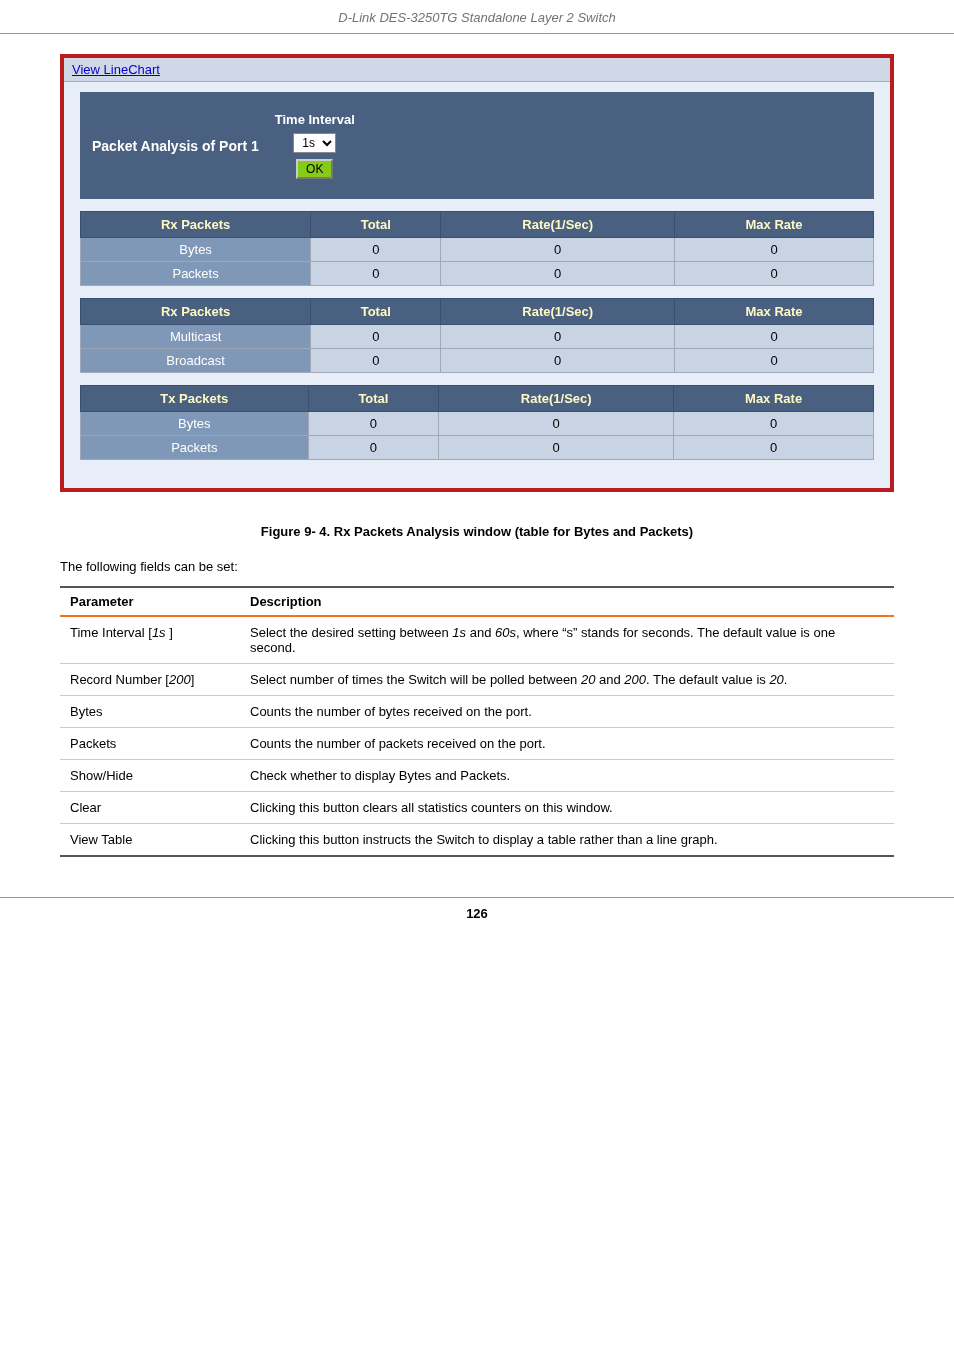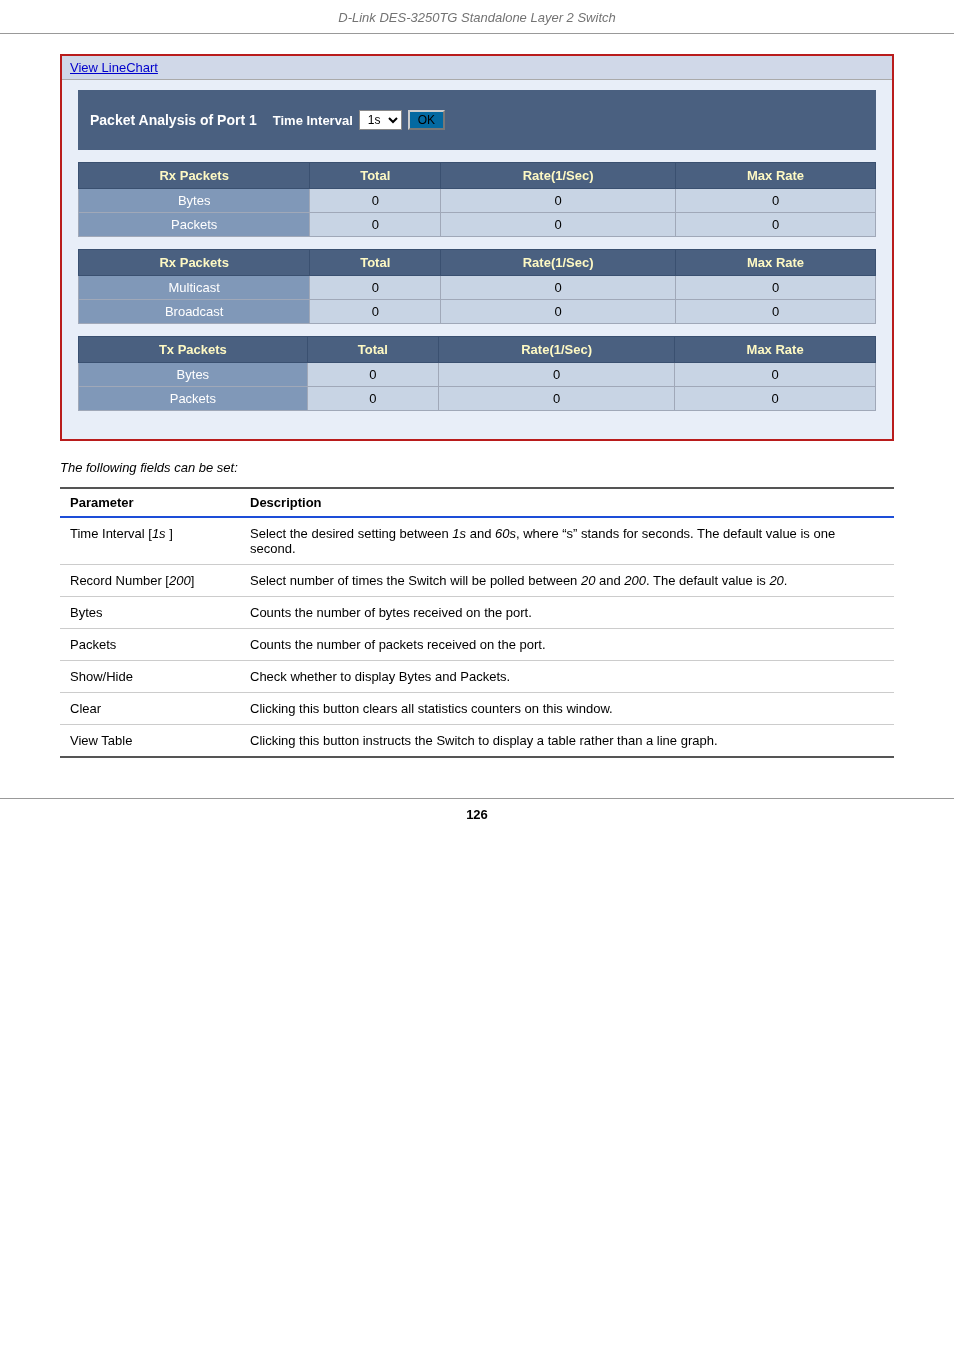--- a/index.html
+++ b/index.html
@@ -22,22 +22,22 @@
       color: #737373;
     }
 
     
     .content {
       padding: 20px 60px;
     }
 
     
     .panel {
-      border: 2px solid #b91c1c;
-      margin-bottom: 19px;
+      border: 4px solid #b91c1c;
+      margin-bottom: 32px;
     }
 
     .panel-titlebar {
       background: #d0d8e8;
       border-bottom: 1px solid #aaa;
       padding: 4px 8px;
     }
 
     .panel-titlebar a {
       color: #0000cc;
@@ -61,31 +61,32 @@
       align-items: center;
       gap: 16px;
       margin-bottom: 12px;
     }
 
     .time-interval-group {
       display: flex;
       align-items: center;
       gap: 6px;
       font-size: 13px;
+      flex-direction: column;
     }
 
     .time-interval-select {
       font-size: 12px;
       padding: 1px 4px;
       border: 1px solid #888;
       background: #fff;
     }
 
     .ok-button {
-      background: #0369a1;
+      background: #84cc16;
       border: 2px outset #ccc;
       font-size: 12px;
       padding: 1px 8px;
       cursor: pointer;
     }
 
     
     .data-table {
       width: 100%;
       border-collapse: collapse;
@@ -125,33 +126,32 @@
       text-align: center;
       font-size: 13px;
       font-weight: bold;
       margin: 16px 0 20px 0;
     }
 
     
     .fields-intro {
       margin-bottom: 12px;
       font-size: 13px;
-      font-style: italic;
     }
 
     
     .param-table {
       width: 100%;
       border-collapse: collapse;
       margin-bottom: 20px;
     }
 
     .param-table thead tr {
       border-top: 2px solid #555;
-      border-bottom: 2px solid #1d4ed8;
+      border-bottom: 2px solid #f97316;
     }
 
     .param-table thead th {
       padding: 6px 10px;
       text-align: left;
       font-size: 13px;
       font-weight: bold;
       background: #fff;
     }
 
@@ -289,20 +289,21 @@
       <td class="row-value">0</td>
       <td class="row-value">0</td>
       <td class="row-value">0</td>
     </tr>
           </tbody>
       </table>
 
     </div>
   </div>
 
+  <div class="figure-caption">Figure 9- 4.  Rx Packets Analysis window (table for Bytes and Packets)</div>
 
   <div class="fields-intro">The following fields can be set:</div>
 
   <table class="param-table">
     <thead>
       <tr>
         <th>Parameter</th>
         <th>Description</th>
       </tr>
     </thead>

